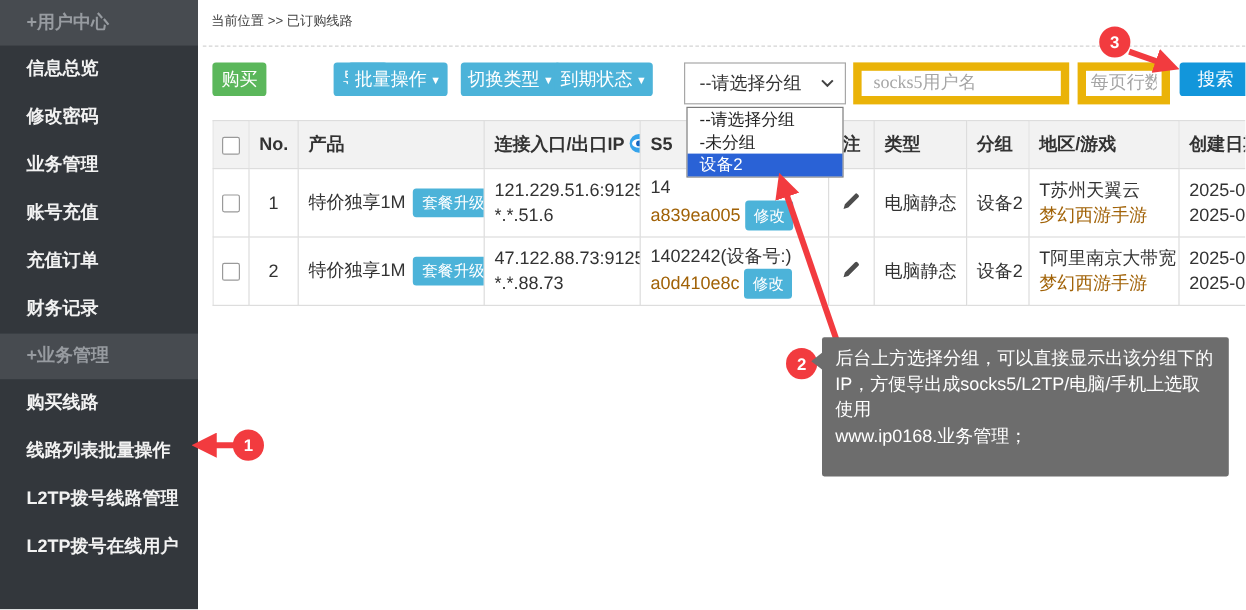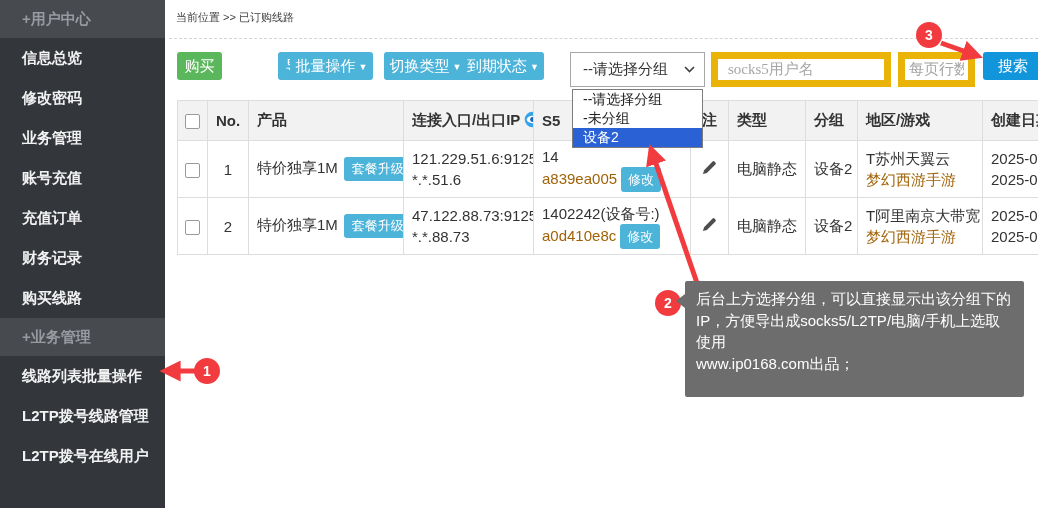--- a/index.html
+++ b/index.html
@@ -69,22 +69,22 @@
 <div class="app">
 
   <aside class="sidebar">
     <div class="side-item section">+用户中心</div>
     <div class="side-item">信息总览</div>
     <div class="side-item">修改密码</div>
     <div class="side-item">业务管理</div>
     <div class="side-item">账号充值</div>
     <div class="side-item">充值订单</div>
     <div class="side-item">财务记录</div>
+    <div class="side-item section">+业务管理</div>
     <div class="side-item">购买线路</div>
-    <div class="side-item section">+业务管理</div>
     <div class="side-item">线路列表批量操作</div>
     <div class="side-item">L2TP拨号线路管理</div>
     <div class="side-item">L2TP拨号在线用户</div>
   </aside>
 
   <div class="main">
     <div class="breadcrumb">当前位置 &gt;&gt; 已订购线路</div>
     <div class="sep"></div>
 
     <button class="btn green" id="btn-buy">购买</button>
@@ -195,21 +195,21 @@
 
     <div class="dropdown">
       <div class="dd-opt">--请选择分组</div>
       <div class="dd-opt">-未分组</div>
       <div class="dd-opt selected">设备2</div>
     </div>
 
     <div class="tooltip">
       <span class="pointer"></span>
       <span>后台上方选择分组，可以直接显示出该分组下的IP，方便导出成socks5/L2TP/电脑/手机上选取使用</span>
-      <div>www.ip0168.com出品；</div>
+      <div>www.ip0168.业务管理；</div>
     </div>
   </div>
 
   <svg class="anno" width="1038" height="508" viewBox="0 0 1038 508">
     <defs>
       <marker id="ah" viewBox="0 0 10 10" refX="6" refY="5" markerWidth="4.2" markerHeight="4.2" orient="auto">
         <path d="M0 0 L10 5 L0 10 z" fill="#f23b3f"></path>
       </marker>
     </defs>
     <line x1="204" y1="371" x2="168" y2="371" stroke="#f23b3f" stroke-width="5" marker-end="url(#ah)"></line>

